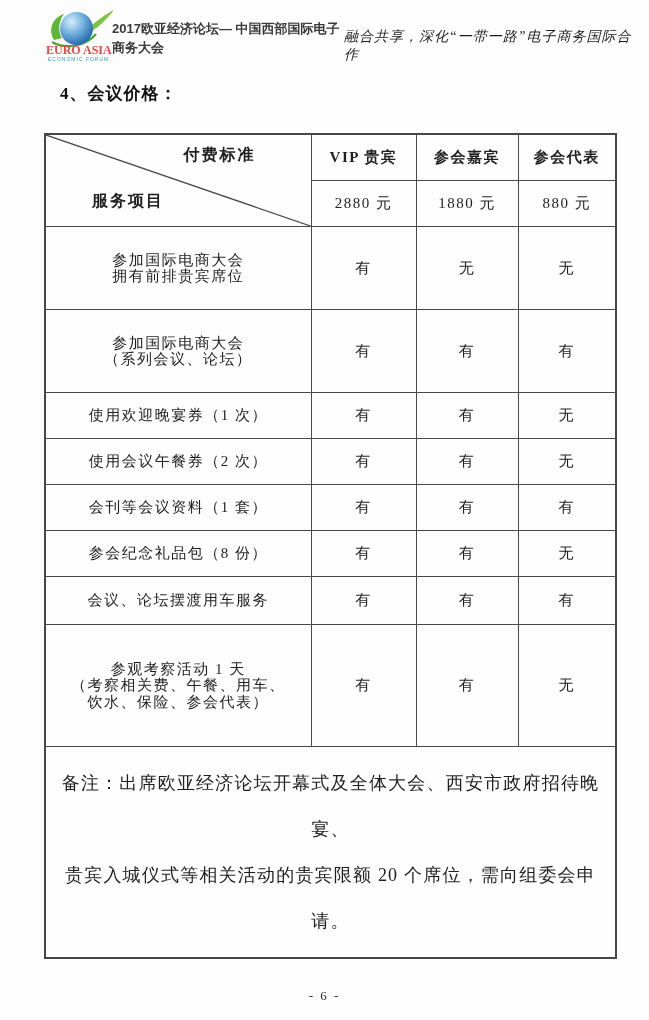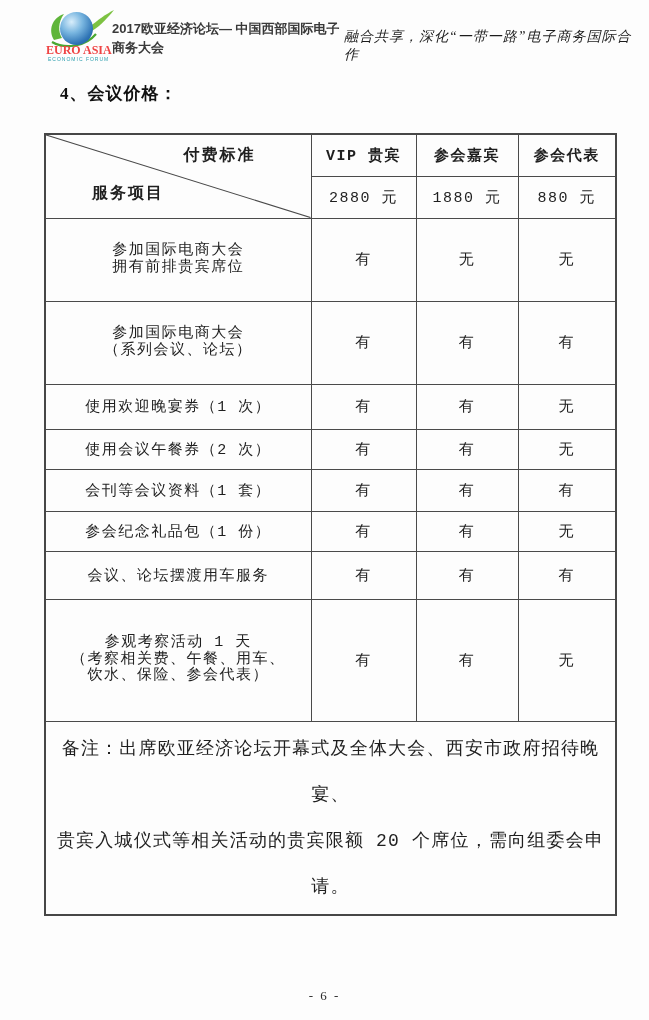--- a/index.html
+++ b/index.html
@@ -30,21 +30,21 @@
     font-style:italic;font-weight:normal;font-size:14px;letter-spacing:1px;
     color:#1c1c1c;font-family:"Liberation Serif","DejaVu Serif",serif;}
   
   .sec-head{position:absolute;left:60px;top:82px;font-size:17px;font-weight:bold;
     letter-spacing:1px;color:#111;}
   
   table.price{position:absolute;left:44px;top:133px;width:571px;
     border-collapse:collapse;table-layout:fixed;
     border:2px solid #474747;}
   table.price td,table.price th{border:1px solid #4a4a4a;text-align:center;
-    vertical-align:middle;font-size:15px;letter-spacing:1.5px;padding:4px;font-family:Liberation Mono, monospace;}
+    vertical-align:middle;font-size:15px;letter-spacing:1.5px;padding:13px;}
   col.c1{width:266px;}col.c2{width:105px;}col.c3{width:102px;}col.c4{width:98px;}
   tr.rh1{height:42px;}tr.rh2{height:42px;}
   tr.rb2l{height:83px;}
   tr.rs1{height:45px;}tr.rs2{height:40px;}tr.rs3{height:42px;}tr.rs4{height:40px;}tr.rs5{height:48px;}
   tr.rb3l{height:122px;}
   tr.rnote{height:115px;}
   th.colhead{font-weight:bold;font-size:16px;letter-spacing:1px;}
   td.price-cell{letter-spacing:1px;}
   td.corner{position:relative;padding:0;}
   .corner-diag{position:absolute;left:0;top:0;width:100%;height:100%;}
@@ -148,21 +148,21 @@
     </tr>
 
     <tr class="rs3">
       <td class="svc">会刊等会议资料（1 套）</td>
       <td>有</td>
       <td>有</td>
       <td>有</td>
     </tr>
 
     <tr class="rs4">
-      <td class="svc">参会纪念礼品包（1 份）</td>
+      <td class="svc">参会纪念礼品包（8 份）</td>
       <td>有</td>
       <td>有</td>
       <td>无</td>
     </tr>
 
     <tr class="rs5">
       <td class="svc">会议、论坛摆渡用车服务</td>
       <td>有</td>
       <td>有</td>
       <td>有</td>

